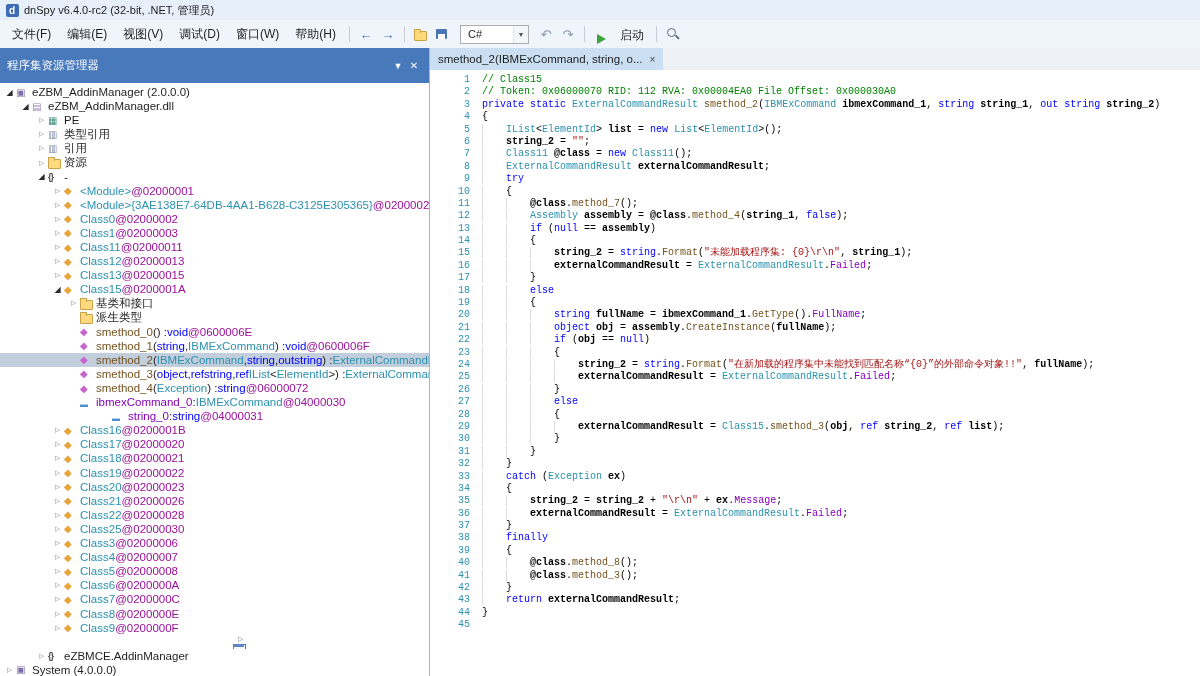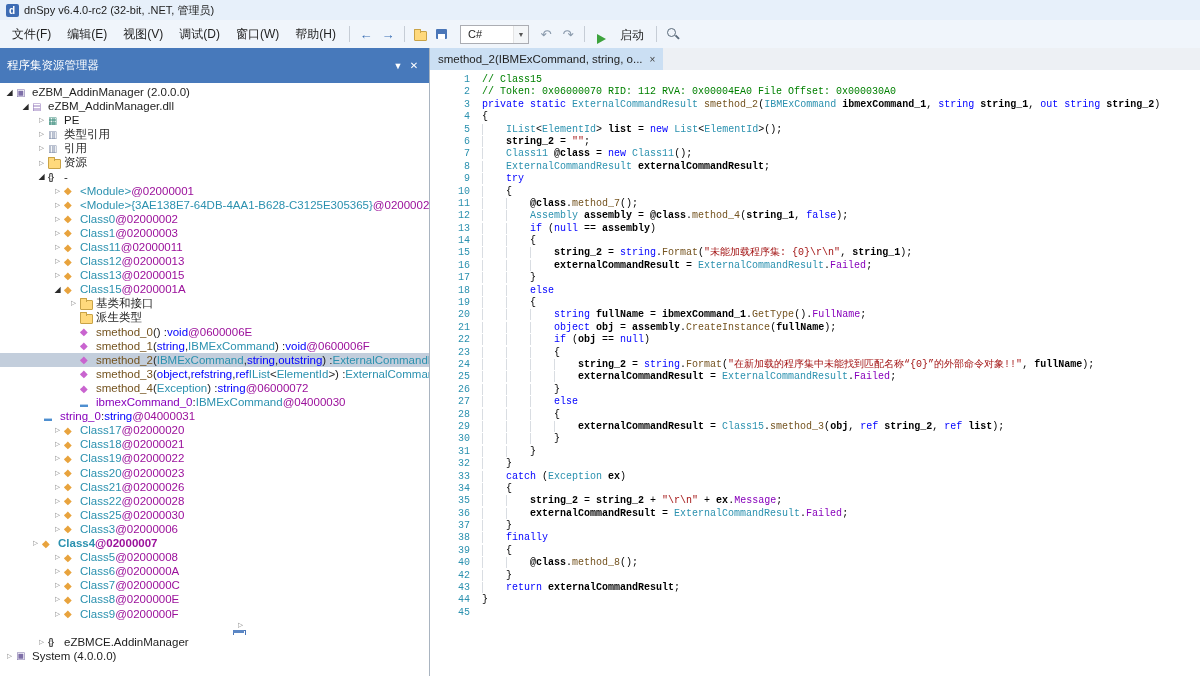--- a/index.html
+++ b/index.html
@@ -302,31 +302,37 @@
           <span class="pa"> @06000072</span>
         </div>
         <div class="trow" style="padding-left: 68px;">
           <span class="exp"></span>
           <span class="ic ic-field"></span>
           <span class="pf">ibmexCommand_0</span>
           <span class="pn"> : </span>
           <span class="pt">IBMExCommand</span>
           <span class="pa"> @04000030</span>
         </div>
-        <div class="trow" style="padding-left: 32px;">
+        <div class="trow" style="padding-left: 100px;">
           <span class="exp"></span>
           <span class="ic ic-field"></span>
           <span class="pf">string_0</span>
           <span class="pn"> : </span>
           <span class="pk">string</span>
           <span class="pa"> @04000031</span>
         </div>
         <div class="trow" style="padding-left: 52px;">
           <span class="exp">▷</span>
           <span class="ic ic-class"></span>
+          <span class="pt">Class16</span>
+          <span class="pa"> @0200001B</span>
+        </div>
+        <div class="trow" style="padding-left: 52px;">
+          <span class="exp">▷</span>
+          <span class="ic ic-class"></span>
           <span class="pt">Class17</span>
           <span class="pa"> @02000020</span>
         </div>
         <div class="trow" style="padding-left: 52px;">
           <span class="exp">▷</span>
           <span class="ic ic-class"></span>
           <span class="pt">Class18</span>
           <span class="pa"> @02000021</span>
         </div>
         <div class="trow" style="padding-left: 52px;">
@@ -358,21 +364,21 @@
           <span class="ic ic-class"></span>
           <span class="pt">Class25</span>
           <span class="pa"> @02000030</span>
         </div>
         <div class="trow" style="padding-left: 52px;">
           <span class="exp">▷</span>
           <span class="ic ic-class"></span>
           <span class="pt">Class3</span>
           <span class="pa"> @02000006</span>
         </div>
-        <div class="trow" style="padding-left: 30px; font-weight: bold;">
+        <div class="trow" style="padding-left: 52px;">
           <span class="exp">▷</span>
           <span class="ic ic-class"></span>
           <span class="pt">Class4</span>
           <span class="pa"> @02000007</span>
         </div>
         <div class="trow" style="padding-left: 52px;">
           <span class="exp">▷</span>
           <span class="ic ic-class"></span>
           <span class="pt">Class5</span>
           <span class="pa"> @02000008</span>
@@ -462,20 +468,21 @@
           <div class="cline"><span class="ln">31</span><span class="ctext"><span class="ind">        </span><span class="tk-p">}</span></span></div>
           <div class="cline"><span class="ln">32</span><span class="ctext"><span class="ind">    </span><span class="tk-p">}</span></span></div>
           <div class="cline"><span class="ln">33</span><span class="ctext"><span class="ind">    </span><span class="tk-k">catch</span><span class="tk-p"> (</span><span class="tk-t">Exception</span><span class="tk-p"> </span><span class="tk-v">ex</span><span class="tk-p">)</span></span></div>
           <div class="cline"><span class="ln">34</span><span class="ctext"><span class="ind">    </span><span class="tk-p">{</span></span></div>
           <div class="cline"><span class="ln">35</span><span class="ctext"><span class="ind">        </span><span class="tk-v">string_2</span><span class="tk-p"> = </span><span class="tk-v">string_2</span><span class="tk-p"> + </span><span class="tk-s">"\r\n"</span><span class="tk-p"> + </span><span class="tk-v">ex</span><span class="tk-p">.</span><span class="tk-f">Message</span><span class="tk-p">;</span></span></div>
           <div class="cline"><span class="ln">36</span><span class="ctext"><span class="ind">        </span><span class="tk-v">externalCommandResult</span><span class="tk-p"> = </span><span class="tk-t">ExternalCommandResult</span><span class="tk-p">.</span><span class="tk-f">Failed</span><span class="tk-p">;</span></span></div>
           <div class="cline"><span class="ln">37</span><span class="ctext"><span class="ind">    </span><span class="tk-p">}</span></span></div>
           <div class="cline"><span class="ln">38</span><span class="ctext"><span class="ind">    </span><span class="tk-k">finally</span></span></div>
           <div class="cline"><span class="ln">39</span><span class="ctext"><span class="ind">    </span><span class="tk-p">{</span></span></div>
           <div class="cline"><span class="ln">40</span><span class="ctext"><span class="ind">        </span><span class="tk-v">@class</span><span class="tk-p">.</span><span class="tk-m">method_8</span><span class="tk-p">();</span></span></div>
+          <div class="cline"><span class="ln">41</span><span class="ctext"><span class="ind">        </span><span class="tk-v">@class</span><span class="tk-p">.</span><span class="tk-m">method_3</span><span class="tk-p">();</span></span></div>
           <div class="cline"><span class="ln">42</span><span class="ctext"><span class="ind">    </span><span class="tk-p">}</span></span></div>
           <div class="cline"><span class="ln">43</span><span class="ctext"><span class="ind">    </span><span class="tk-k">return</span><span class="tk-p"> </span><span class="tk-v">externalCommandResult</span><span class="tk-p">;</span></span></div>
           <div class="cline"><span class="ln">44</span><span class="ctext"><span class="tk-p">}</span></span></div>
           <div class="cline"><span class="ln">45</span><span class="ctext"></span></div>
         </div>
     </div>
   </div>
 
 </div>
 

